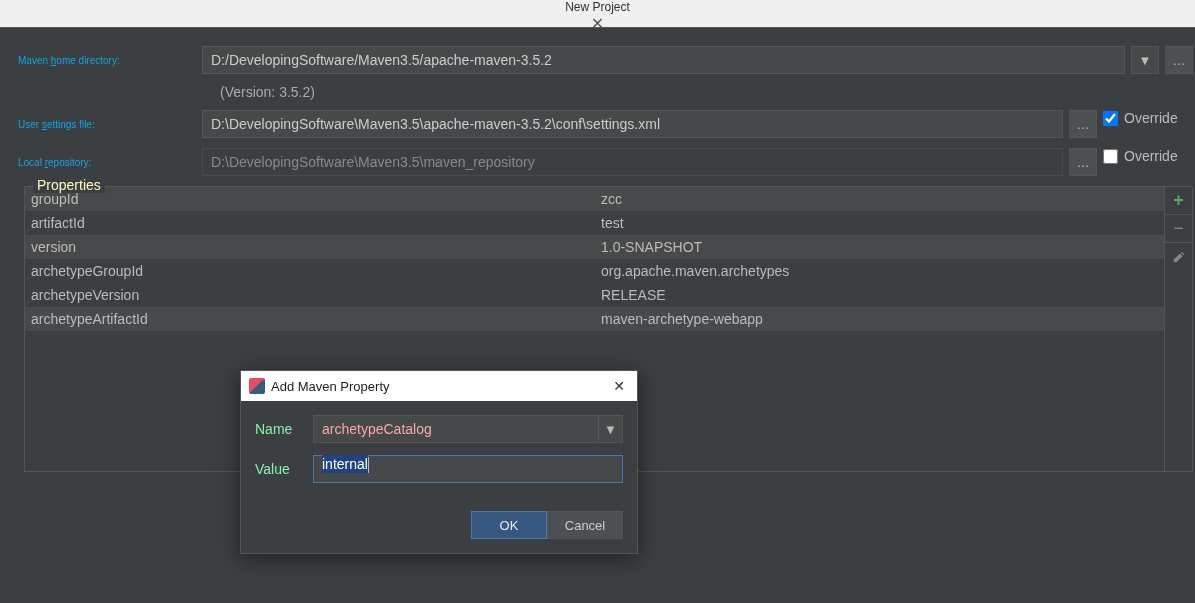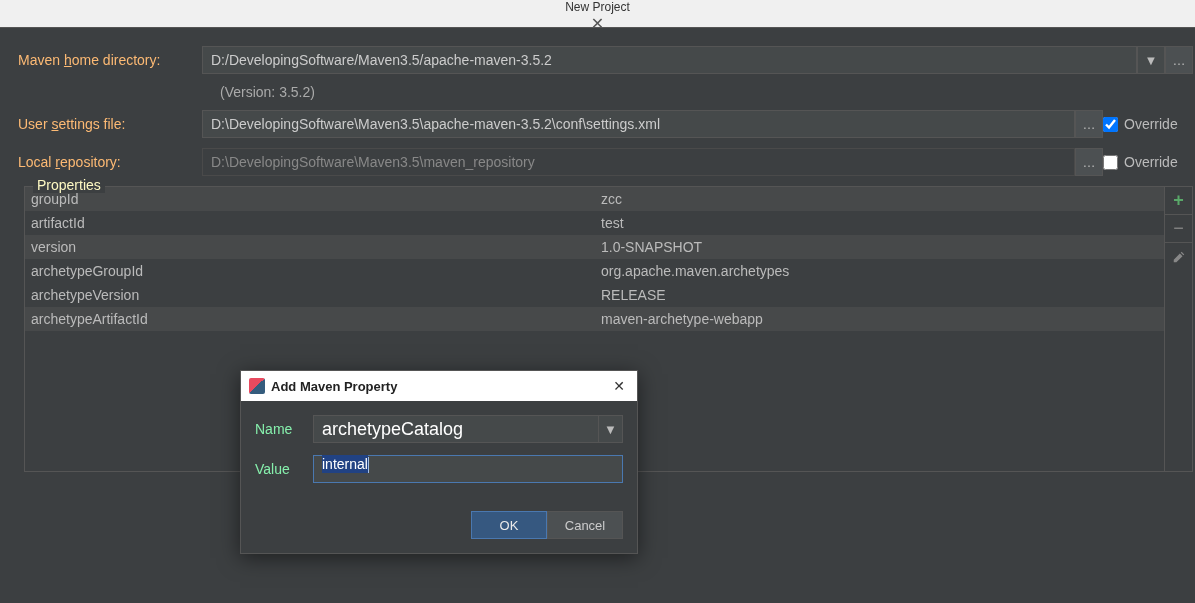--- a/index.html
+++ b/index.html
@@ -33,22 +33,22 @@
 
 .content {
   padding: 18px 0 0 18px;
 }
 .row {
   display: flex;
   align-items: center;
   margin-bottom: 10px;
   padding-right: 2px;
 }
-.label-col { width: 184px; color: #fdba74; font-size: 14px; }
-.field-col { flex: 1; display: flex; align-items: center; }
+.label-col { width: 184px; color: #0ea5e9; font-size: 10px; }
+.field-col { flex: 1; display: flex; align-items: flex-start; gap: 6px; }
 .combo {
   flex: 1;
   background: #45494a;
   border: 1px solid #555;
   height: 28px;
   display: flex;
   align-items: center;
   padding: 0 8px;
   color: #ccc;
   font-size: 14px;
@@ -137,31 +137,31 @@
 .modal-title {
   height: 30px;
   background: #fff;
   color: #222;
   display: flex;
   align-items: center;
   padding: 0 8px;
   font-size: 13px;
 }
 .modal-title .app-icon { width: 16px; height: 16px; }
-.modal-title span { flex: 1; font-weight: bold; }
+.modal-title span { flex: 1; }
 .modal-title .mx { color: #333; font-size: 14px; cursor: pointer; padding: 0 4px; }
 .modal-body { padding: 14px 14px 6px 14px; }
 .mrow { display: flex; align-items: center; margin-bottom: 12px; }
 .mlabel { width: 58px; color: #86efac; font-size: 14px; }
 .mcombo {
   flex: 1; display: flex;
   background: #45494a; border: 1px solid #555; height: 28px;
   align-items: center;
 }
-.mcombo-text { flex: 1; padding: 0 8px; color: #ffffff; font-size: 18px; }
+.mcombo-text { flex: 1; padding: 0 8px; color: #fca5a5; font-size: 14px; }
 .mcombo-btn { width: 24px; height: 100%; border-left: 1px solid #555; display: flex; align-items: center; justify-content: center; color: #bbb; }
 .minput {
   flex: 1;
   background: #45494a;
   border: 1px solid #4a78b0;
   height: 28px;
   padding: 0 8px;
   color: #a1bde6;
   font-size: 14px;
   outline: none;

